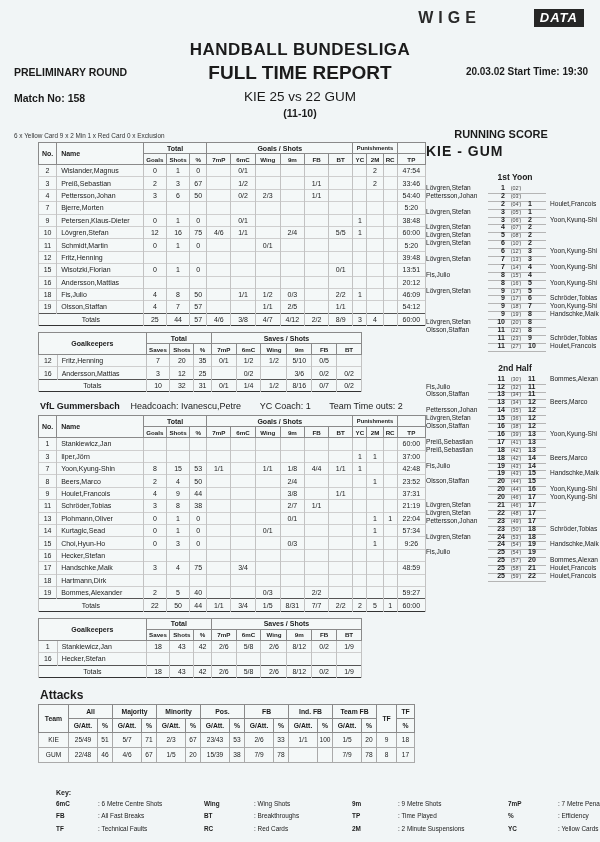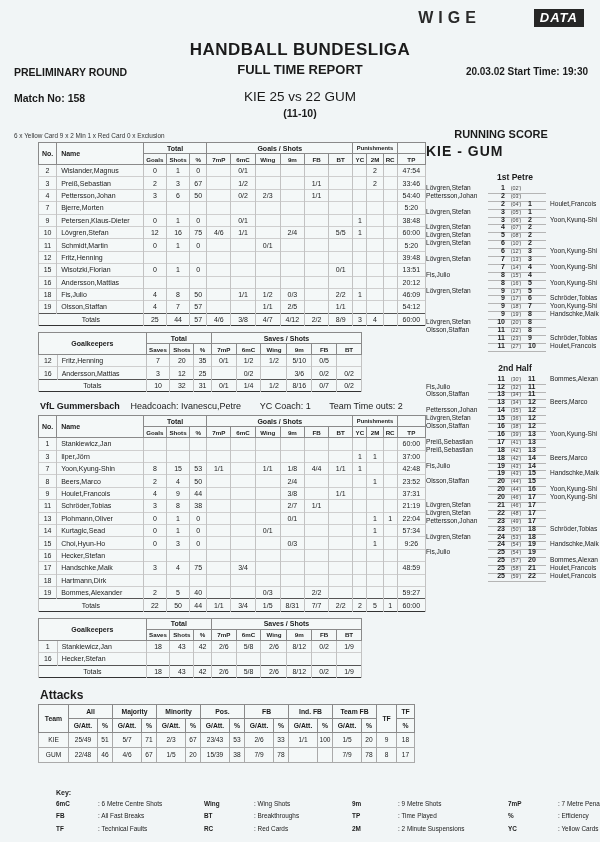--- a/index.html
+++ b/index.html
@@ -8,21 +8,21 @@
 
   
   .logo{position:absolute;top:9px;right:16px;display:flex;align-items:center;gap:48px;}
   .logo .wige{font-size:16px;font-weight:bold;letter-spacing:5px;color:#2a2a2a;}
   .logo .databox{background:#262626;color:#fff;font-weight:bold;font-style:italic;
                  font-size:13px;padding:1px 6px 2px 6px;margin-left:5px;letter-spacing:1px;}
   .h-title{position:absolute;top:40px;left:0;width:100%;text-align:center;
            font-size:17px;font-weight:bold;letter-spacing:.5px;}
   .h-round{position:absolute;top:66px;left:14px;font-size:10.5px;font-weight:bold;}
   .h-report{position:absolute;top:62px;left:0;width:100%;text-align:center;
-            font-size:13px;font-weight:bold;}
+            font-size:19px;font-weight:bold;}
   .h-date{position:absolute;top:66px;right:12px;font-size:10px;font-weight:bold;}
   .h-match{position:absolute;top:92px;left:14px;font-size:10.5px;font-weight:bold;}
   .h-score{position:absolute;top:89px;left:0;width:100%;text-align:center;
            font-size:13.5px;font-weight:normal;}
   .h-half{position:absolute;top:107px;left:0;width:100%;text-align:center;
           font-size:10.5px;font-weight:bold;}
   .h-refs{position:absolute;top:119px;left:14px;font-size:8.8px;font-weight:bold;}
   .h-refs span{margin-right:14px;}
   .h-cards{position:absolute;top:132px;left:14px;font-size:6.4px;color:#333;}
 
@@ -973,21 +973,21 @@
             <span>: Yellow Cards</span>
           </div>
 
         </div>
     </div>
   </div>
 
   <div class="rs">
     <div class="rs-title">RUNNING SCORE</div>
     <div class="rs-sub">KIE  -  GUM</div>
-    <div class="half-label">1st Petre</div>
+    <div class="half-label">1st Yoon</div>
     <div>
 
         <div class="rs-row">
           <span class="rs-lname">Lövgren,Stefan</span>
           <span class="rs-score">
             <span class="k">1</span>
             <span class="m">(02')</span>
             <span class="g"></span>
           </span>
           <span class="rs-rname"></span>

